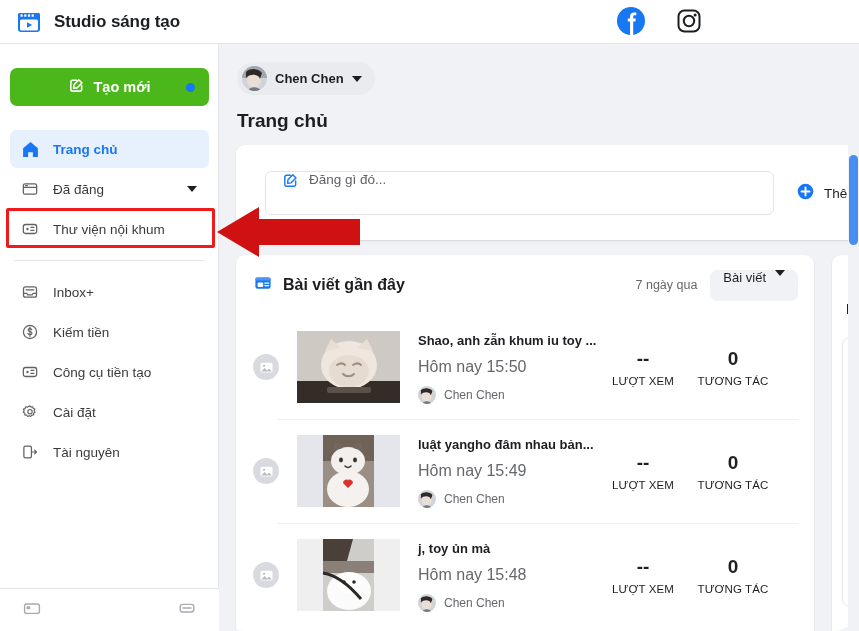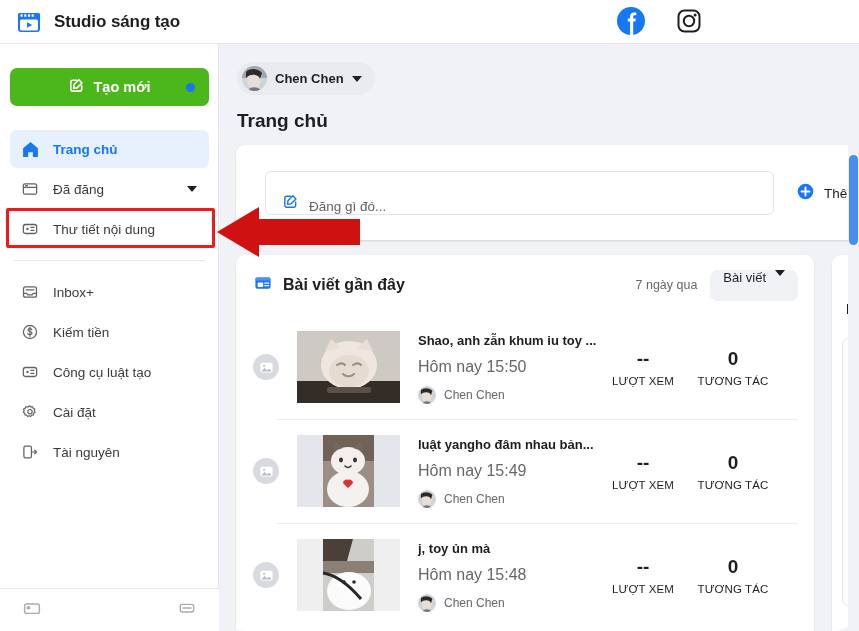--- a/index.html
+++ b/index.html
@@ -75,21 +75,21 @@
 
   .page-title { position: absolute; top: 66px; left: 18px; font-size: 19px; font-weight: bold; color: #1c1e21; }
 
   .composer-card {
     position: absolute; top: 101px; left: 17px; width: 640px; height: 95px;
     background: #ffffff; border-radius: 9px; box-shadow: 0 1px 2px rgba(0,0,0,.12);
   }
   .composer-row { position: absolute; top: 26px; left: 29px; right: 0; height: 44px; display: flex; align-items: stretch; }
   .composer-input {
     width: 509px; height: 44px; border: 1px solid #e1e3e6; border-radius: 6px;
-    display: flex; align-items: flex-end; gap: 10px; padding-left: 16px; background: #fff; cursor: text;
+    display: flex; align-items: flex-start; gap: 10px; padding-left: 16px; background: #fff; cursor: text;
   }
   .composer-placeholder { font-size: 13.5px; color: #606266; }
   .add-story { display: flex; align-items: center; gap: 9px; padding-left: 22px; cursor: pointer; }
   .add-story .txt { font-size: 13.5px; color: #1c1e21; white-space: nowrap; }
 
   .posts-card {
     position: absolute; top: 211px; left: 17px; width: 578px; height: 420px;
     background: #ffffff; border-radius: 9px; box-shadow: 0 1px 2px rgba(0,0,0,.12);
   }
   .posts-head { display: flex; align-items: center; height: 60px; padding: 0 16px 0 17px; }
@@ -217,21 +217,21 @@
       </div>
 
       <div class="nav-item">
         <span class="nav-icon">
           <svg width="18" height="18" viewBox="0 0 20 20">
             <rect x="2.6" y="5" width="14.8" height="10" rx="2.4" fill="none" stroke="#606266" stroke-width="1.4"></rect>
             <circle cx="7.2" cy="10" r="1.3" fill="#606266"></circle>
             <path d="M11 8.2h3.4M11 11.6h3.4" stroke="#606266" stroke-width="1.3" stroke-linecap="round"></path>
           </svg>
         </span>
-        <span class="label">Thư tiết nội dung</span>
+        <span class="label">Thư viện nội khum</span>
       </div>
 
 
       <div class="nav-sep"></div>
 
       <div class="nav-item">
         <span class="nav-icon">
           <svg width="18" height="18" viewBox="0 0 20 20">
             <rect x="2.8" y="4.2" width="14.4" height="11.6" rx="2.2" fill="none" stroke="#606266" stroke-width="1.4"></rect>
             <path d="M2.8 11.4h3.6l1.1 1.8h4.9l1.2-1.8h3.6" fill="none" stroke="#606266" stroke-width="1.4" stroke-linejoin="round"></path>
@@ -253,21 +253,21 @@
       </div>
 
       <div class="nav-item">
         <span class="nav-icon">
           <svg width="18" height="18" viewBox="0 0 20 20">
             <rect x="2.6" y="5" width="14.8" height="10" rx="2.4" fill="none" stroke="#606266" stroke-width="1.4"></rect>
             <circle cx="7.2" cy="10" r="1.3" fill="#606266"></circle>
             <path d="M11 8.2h3.4M11 11.6h3.4" stroke="#606266" stroke-width="1.3" stroke-linecap="round"></path>
           </svg>
         </span>
-        <span class="label">Công cụ luật tạo</span>
+        <span class="label">Công cụ tiền tạo</span>
       </div>
 
       <div class="nav-item">
         <span class="nav-icon">
           <svg width="18" height="18" viewBox="0 0 20 20">
             <path d="M10 3.1l1.2 1.5 1.9-.4.5 1.9 1.8.7-.7 1.8.9 1.7-1.6 1.1-.1 1.9-1.9.2-1.2 1.5-1.7-.9-1.7.9-1.2-1.5-1.9-.2-.1-1.9L2.6 10.3l.9-1.7-.7-1.8 1.8-.7.5-1.9 1.9.4z" fill="none" stroke="#606266" stroke-width="1.3" stroke-linejoin="round"></path>
             <circle cx="10" cy="9.6" r="2.4" fill="none" stroke="#606266" stroke-width="1.3"></circle>
           </svg>
         </span>
         <span class="label">Cài đặt</span>

